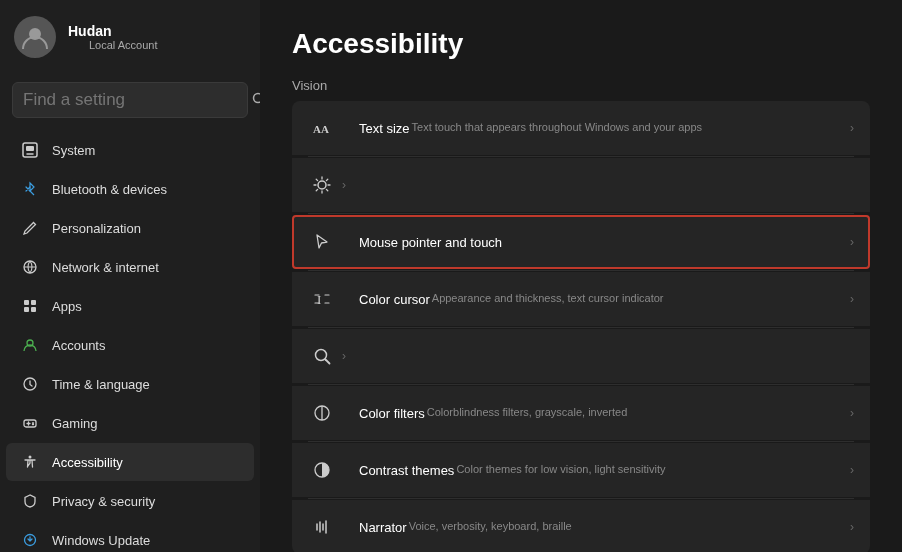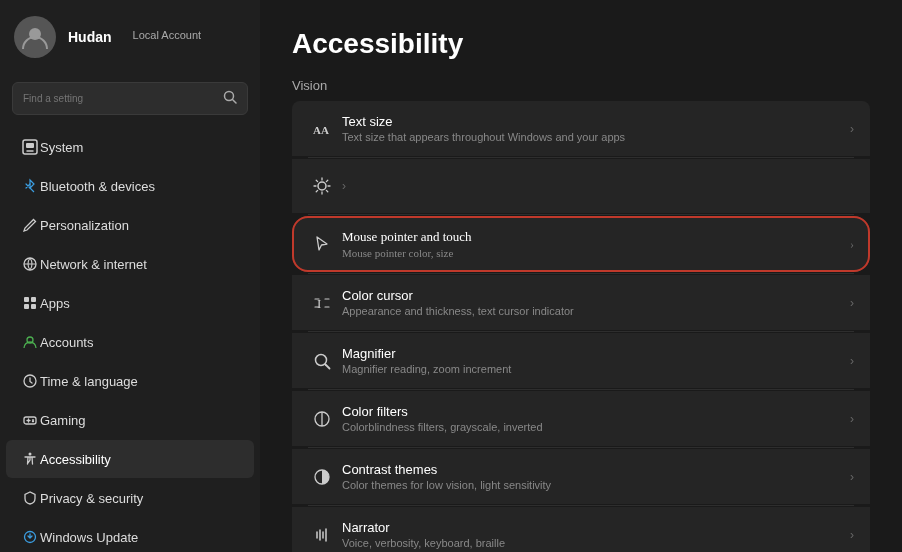--- a/index.html
+++ b/index.html
@@ -40,21 +40,21 @@
       display: flex;
       align-items: center;
       justify-content: center;
       font-size: 20px;
       color: #ccc;
       flex-shrink: 0;
     }
 
     .user-info {
       display: flex;
-      flex-direction: row;
+      flex-direction: column;
     }
 
     .user-name {
       font-size: 14px;
       font-weight: 600;
       color: #fff;
     }
 
     .user-type {
       font-size: 11px;
@@ -75,39 +75,40 @@
       align-items: center;
       padding: 7px 10px;
       gap: 8px;
     }
 
     .search-box input {
       background: transparent;
       border: none;
       outline: none;
       color: #ffffff;
-      font-size: 10px;
+      font-size: 17px;
       flex: 1;
       font-family: 'Segoe UI', sans-serif;
     }
 
     .search-icon-svg {
       color: #aaa;
       font-size: 13px;
     }
 
     .nav-list {
       list-style: none;
       flex: 1;
     }
 
     .nav-item {
       display: flex;
       align-items: center;
       padding: 9px 14px;
+      gap: 12px;
       cursor: pointer;
       border-radius: 6px;
       margin: 1px 6px;
       font-size: 13px;
       color: #ddd;
       transition: background 0.15s;
     }
 
     .nav-item.active {
       background: #2d2d2d;
@@ -172,40 +173,40 @@
     }
 
     .setting-item:only-child {
       border-radius: 8px;
     }
 
     .setting-item.highlighted {
       background: #252525;
       outline: 2px solid #c0392b;
       outline-offset: -2px;
-      border-radius: 16px;
-      font-family: Liberation Serif, serif;
+      border-radius: 4px;
     }
 
     .setting-icon {
       width: 28px;
       height: 28px;
       display: flex;
       align-items: center;
       justify-content: center;
       font-size: 18px;
       color: #ccc;
       flex-shrink: 0;
     }
 
     .setting-text {
       flex: 1;
       display: flex;
-      flex-direction: column;
+      flex-direction: row;
       gap: 2px;
+      margin-left: 17px;
     }
 
     .setting-title {
       font-size: 13px;
       color: #fff;
       font-weight: 400;
     }
 
     .setting-desc {
       font-size: 11px;
@@ -361,21 +362,21 @@
   <p class="section-label">Vision</p>
   <div class="settings-list" id="settings-list">
       <div class="setting-item">
     <span class="setting-icon">
           <svg width="20" height="20" viewBox="0 0 20 20" fill="none">
             <text x="1" y="15" font-size="11" font-family="serif" fill="#ccc" font-weight="bold">AA</text>
           </svg>
         </span>
     <div class="setting-text">
       <span class="setting-title">Text size</span>
-      <span class="setting-desc">Text size that appears throughout Windows and your apps</span>
+      <span class="setting-desc">Text touch that appears throughout Windows and your apps</span>
     </div>
     <span class="chevron">›</span>
   </div>
       <div class="divider"></div>
       <div class="setting-item">
     <span class="setting-icon">
           <svg width="20" height="20" viewBox="0 0 20 20" fill="none">
             <circle cx="10" cy="10" r="4" stroke="#ccc" stroke-width="1.5"></circle>
             <path d="M10 2v2M10 16v2M2 10h2M16 10h2M4.22 4.22l1.41 1.41M14.37 14.37l1.41 1.41M4.22 15.78l1.41-1.41M14.37 5.63l1.41-1.41" stroke="#ccc" stroke-width="1.3" stroke-linecap="round"></path>
           </svg>
@@ -384,21 +385,20 @@
   </div>
       <div class="divider"></div>
       <div class="setting-item highlighted">
     <span class="setting-icon">
           <svg width="20" height="20" viewBox="0 0 20 20" fill="none">
             <path d="M5 3l10 7-5.5 1-2.5 5-2-13z" stroke="#ccc" stroke-width="1.3" stroke-linejoin="round"></path>
           </svg>
         </span>
     <div class="setting-text">
       <span class="setting-title">Mouse pointer and touch</span>
-      <span class="setting-desc">Mouse pointer color, size</span>
     </div>
     <span class="chevron">›</span>
   </div>
       <div class="divider"></div>
       <div class="setting-item">
     <span class="setting-icon">
           <svg width="20" height="20" viewBox="0 0 20 20" fill="none">
             <text x="5" y="15" font-size="13" font-family="serif" fill="#ccc">I</text>
             <path d="M3 6h4M3 14h4M13 6h4M13 14h4" stroke="#ccc" stroke-width="1.2" stroke-linecap="round"></path>
           </svg>
@@ -410,24 +410,20 @@
     <span class="chevron">›</span>
   </div>
       <div class="divider"></div>
       <div class="setting-item">
     <span class="setting-icon">
           <svg width="20" height="20" viewBox="0 0 20 20" fill="none">
             <circle cx="9" cy="9" r="5.5" stroke="#ccc" stroke-width="1.5"></circle>
             <line x1="13.5" y1="13.5" x2="17.5" y2="17.5" stroke="#ccc" stroke-width="1.8" stroke-linecap="round"></line>
           </svg>
         </span>
-    <div class="setting-text">
-      <span class="setting-title">Magnifier</span>
-      <span class="setting-desc">Magnifier reading, zoom increment</span>
-    </div>
     <span class="chevron">›</span>
   </div>
       <div class="divider"></div>
       <div class="setting-item">
     <span class="setting-icon">
           <svg width="20" height="20" viewBox="0 0 20 20" fill="none">
             <circle cx="10" cy="10" r="7" stroke="#ccc" stroke-width="1.3"></circle>
             <path d="M10 3v14" stroke="#ccc" stroke-width="1.3"></path>
           </svg>
         </span>

